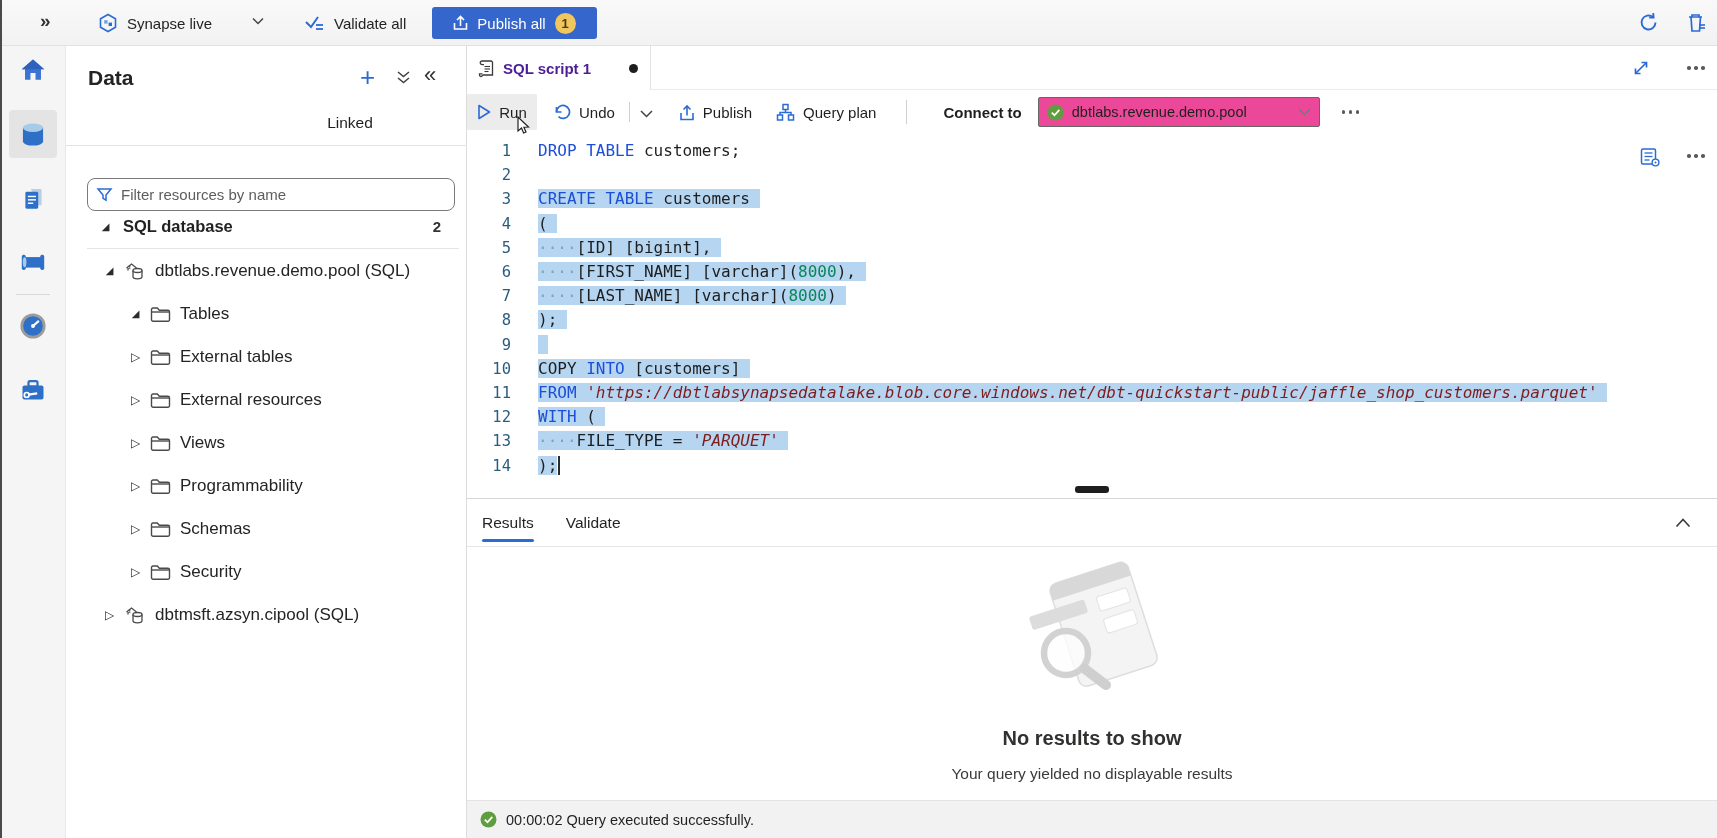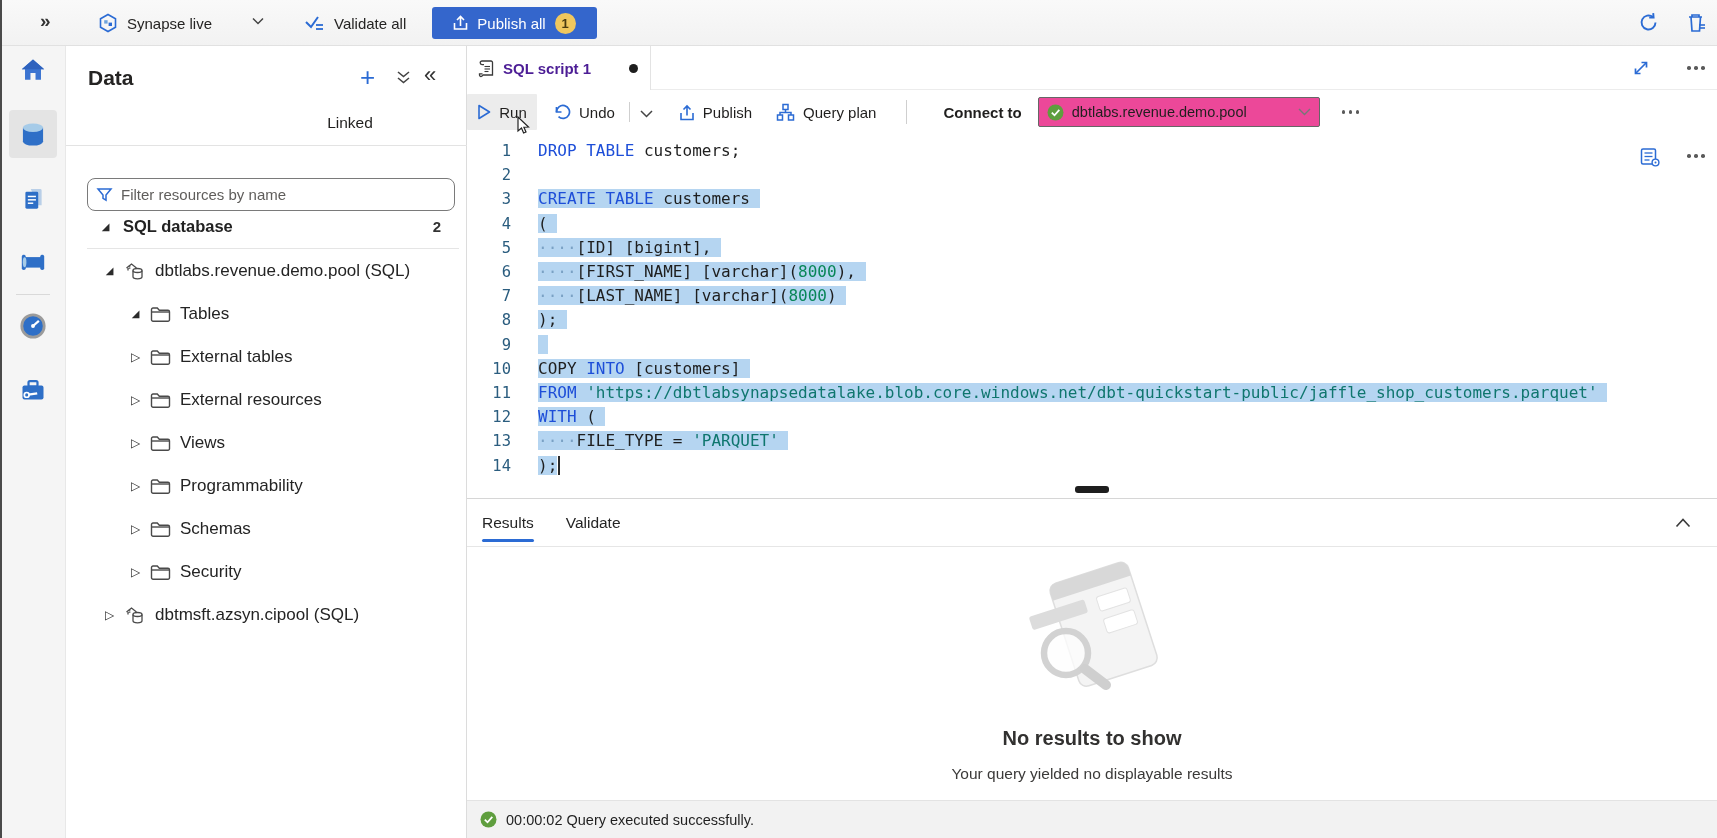--- a/index.html
+++ b/index.html
@@ -84,21 +84,21 @@
 
   
   .code { position:absolute; left:0; top:88px; width:1250px; height:356px; padding-top:5px;
     font-family:"DejaVu Sans Mono", monospace; font-size:16px; overflow:hidden; }
   .cl { line-height:24.2px; white-space:pre; }
   .ln { display:inline-block; width:44px; text-align:right; margin-right:27px;
     color:#2b5d7f; font-size:15.5px; }
   .sel { background:#b5d5f1; }
   .tk-kw { color:#1d4ed8; }
   .tk-pl { color:#1e1e1e; }
-  .tk-str { color:#0f766e; }
+  .tk-str { color:#7f1d1d;font-style:italic; }
   .tk-num { color:#098658; }
   .tk-ws { color:#4a77a0; opacity:.55; }
   .text-caret { display:inline-block; width:2px; height:19px; background:#2a2a2a; vertical-align:-4px; margin-left:1px; }
 
   
   .split-handle { position:absolute; left:608px; top:440px; width:34px; height:7px; background:#1e1e1e; border-radius:3px; cursor:row-resize; z-index:5; }
   .results { position:absolute; left:0; top:452px; width:1250px; height:302px; border-top:1px solid #d6d6d6; }
   .rtabs { position:relative; height:48px; border-bottom:1px solid #e6e6e6; display:flex; align-items:center; padding-left:15px; gap:32px; }
   .rtab { position:relative; height:48px; display:flex; align-items:center; font-size:15.5px; color:#252525; cursor:pointer; }
   .rtab.active::after { content:""; position:absolute; left:0; right:0; bottom:5px; height:3px; background:#2b6bd4; border-radius:2px; }

